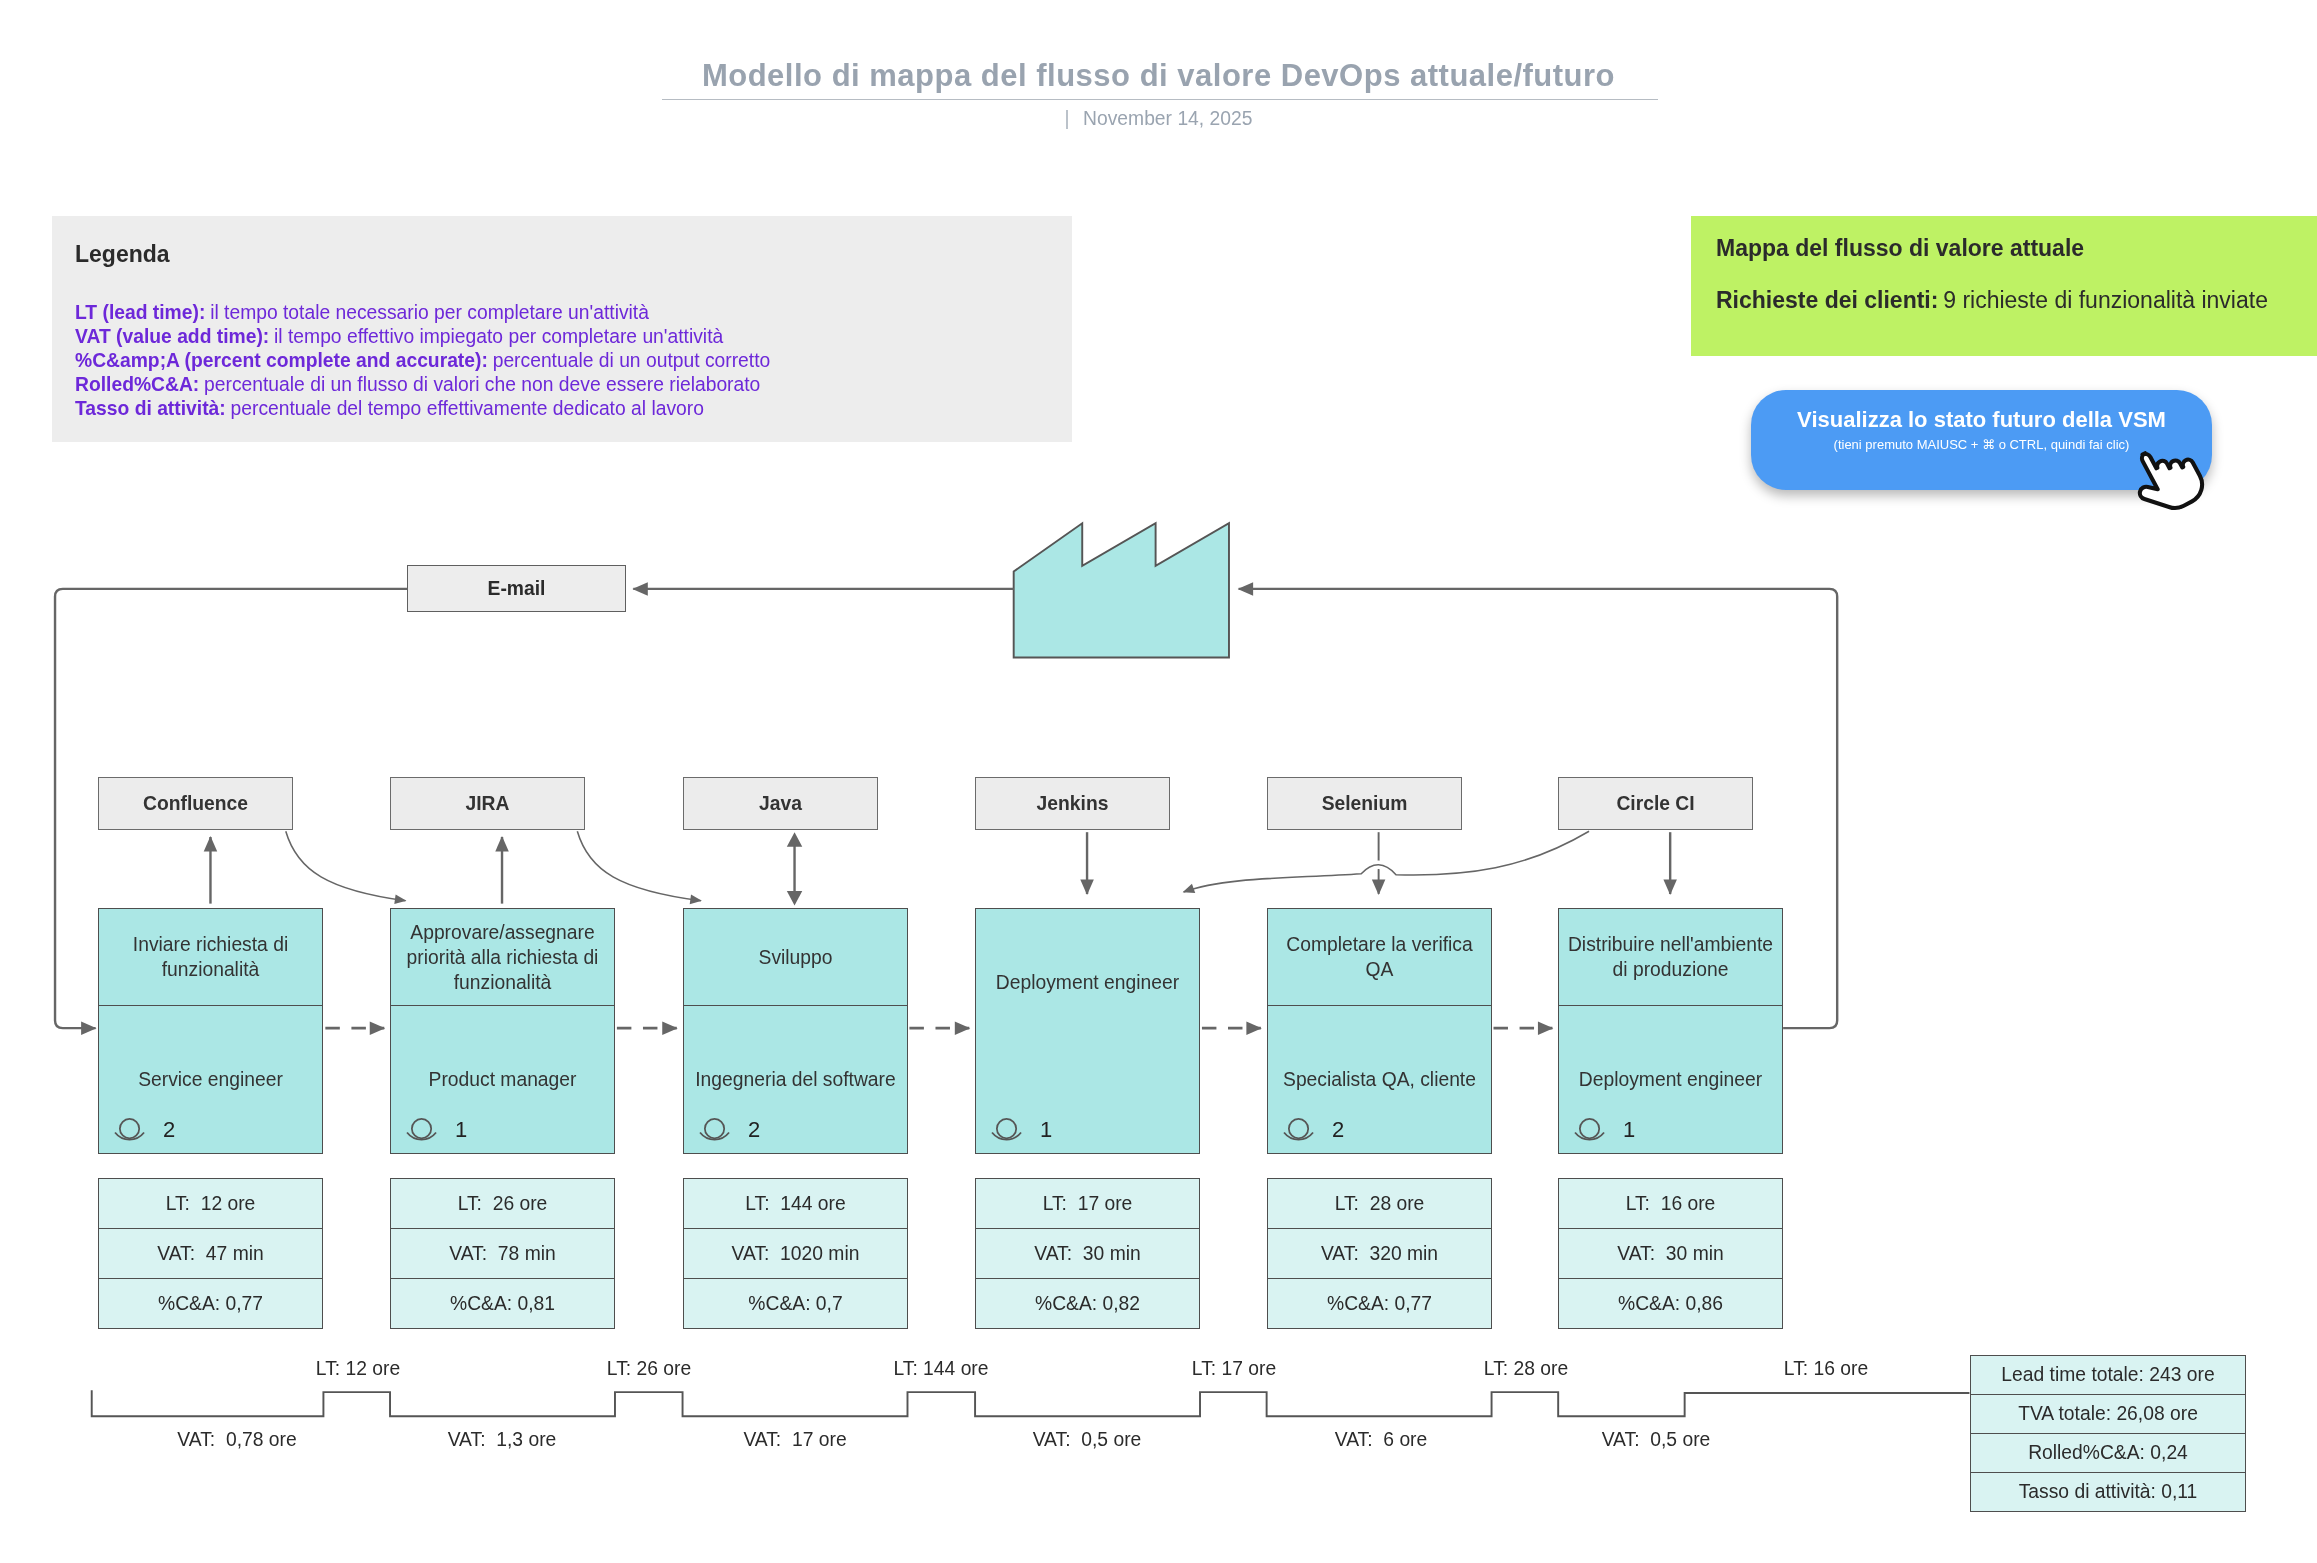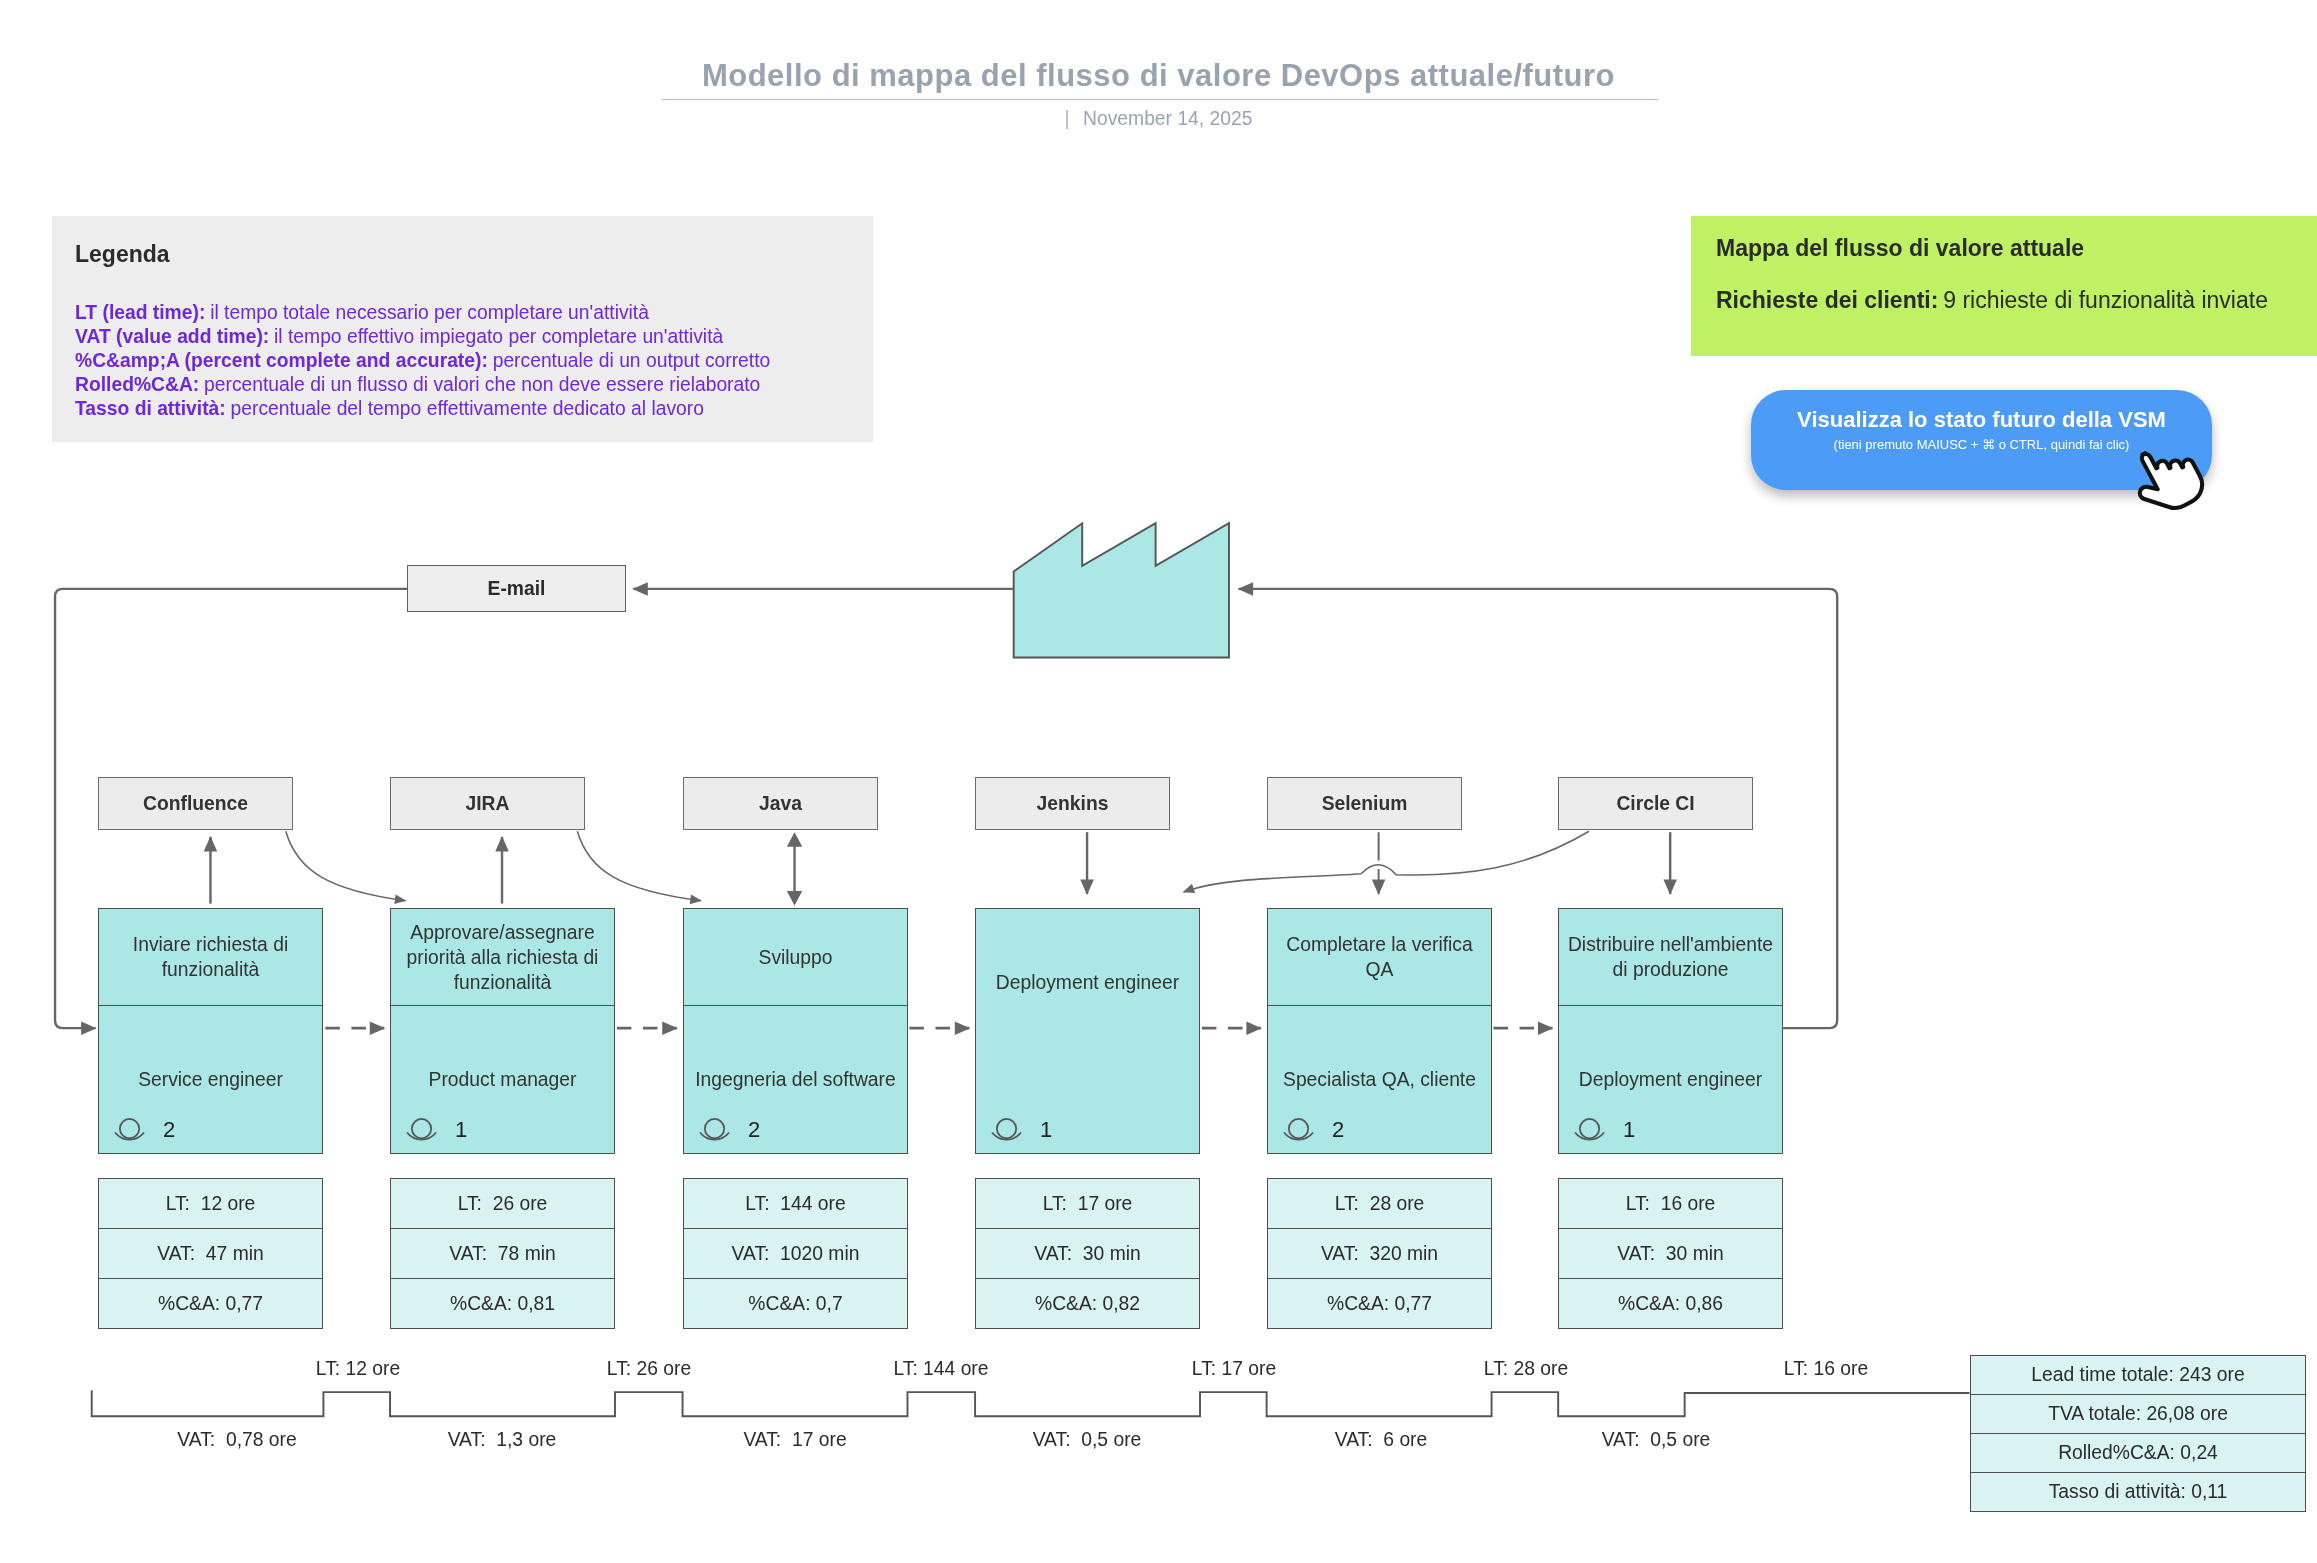--- a/index.html
+++ b/index.html
@@ -8,21 +8,21 @@
 
   
   .page-title{position:absolute;left:0;top:58px;width:2317px;text-align:center;
     font-size:31px;font-weight:bold;color:#99a3af;letter-spacing:0.5px;}
   .title-underline{position:absolute;left:662px;top:99px;width:996px;border-top:1.9px solid #b6bcc3;}
   .date-row{position:absolute;left:0;top:108px;width:2317px;text-align:center;
     font-size:19.3px;color:#9aa4b0;}
   .date-row .bar{color:#aab3bd;margin-right:13.5px;}
 
   
-  .legend{position:absolute;left:52px;top:216px;width:821px;height:226px;background:#ededed;
+  .legend{position:absolute;left:52px;top:216px;width:1020px;height:226px;background:#ededed;
     box-sizing:border-box;padding:25px 23px;}
   .legend h2{margin:0 0 33px 0;font-size:23px;color:#2b2b2b;}
   .legend .line{font-size:19.3px;line-height:24px;color:#6d28d9;}
   .legend .term{font-weight:bold;margin-right:4.8px;}
 
   .info-panel{position:absolute;left:1691px;top:216px;width:692px;height:140px;background:#bef264;
     box-sizing:border-box;padding:19px 25px;}
   .info-panel h2{margin:0 0 25px 0;font-size:23px;color:#2b2b2b;}
   .info-panel .line{font-size:23px;color:#2b2b2b;}
   .info-panel .term{font-weight:bold;margin-right:4.8px;}
@@ -60,21 +60,21 @@
     font-size:19.3px;font-weight:bold;color:#2b2b2b;}
   .factory-label{position:absolute;left:1014px;top:593px;width:220px;text-align:center;
     font-size:19.3px;font-weight:bold;color:#2b2b2b;}
 
   
   .lt-label,.vat-label{position:absolute;transform:translateX(-50%);font-size:19.3px;color:#2b2b2b;white-space:pre;}
   .lt-label{top:1358px;}
   .vat-label{top:1429px;}
 
   
-  .summary{position:absolute;left:1970px;top:1355px;width:336px;height:157px;border:1.9px solid #4e4e4e;
+  .summary{position:absolute;left:1970px;top:1355px;width:276px;height:157px;border:1.9px solid #4e4e4e;
     background:#d9f3f2;box-sizing:border-box;display:flex;flex-direction:column;}
   .summary .srow{flex:1;display:flex;align-items:center;justify-content:center;font-size:19.3px;
     color:#2b2b2b;border-top:1.9px solid #4e4e4e;white-space:pre;}
   .summary .srow:first-child{border-top:none;}
 
   svg.overlay{position:absolute;left:0;top:0;pointer-events:none;}
 </style>
 </head>
 <body>
 

